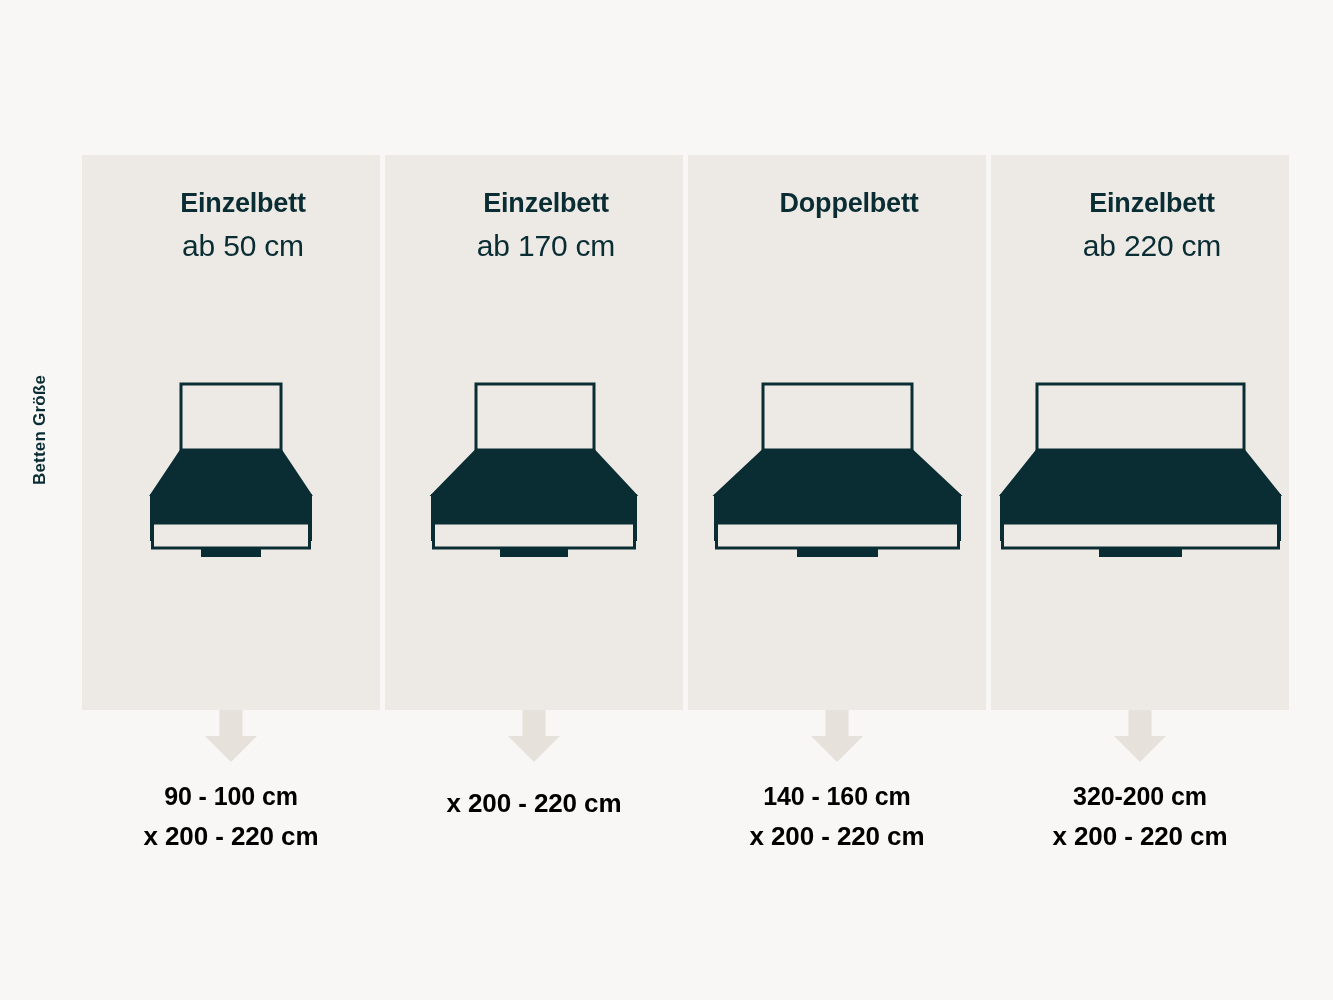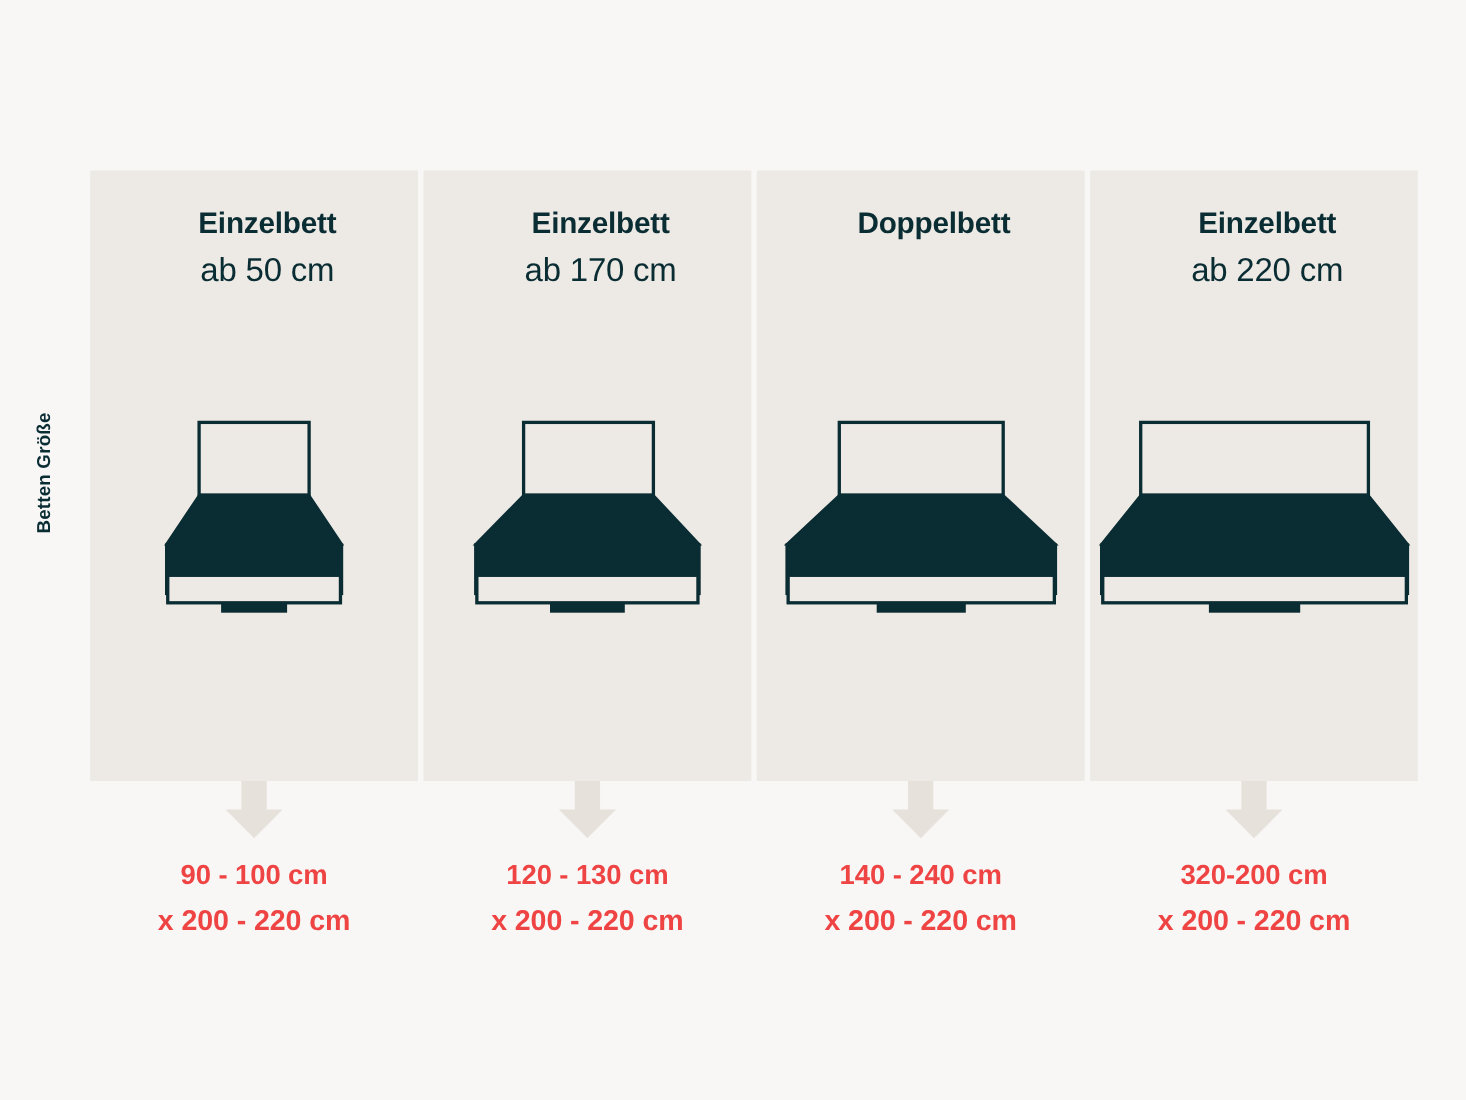--- a/index.html
+++ b/index.html
@@ -111,21 +111,21 @@
   }
   .arrow svg { display: block; }
 
   
   .caption {
     position: absolute;
     top: 625px;
     left: 0;
     width: 100%;
     text-align: center;
-    color: #ef4444;
+    color: #000000;
   }
   .caption .line1 {
     font-size: 25px;
     font-weight: bold;
     letter-spacing: -0.1px;
     line-height: 1.3;
   }
   .caption .line2 {
     font-size: 26px;
     font-weight: bold;
@@ -198,21 +198,20 @@
         </svg>
       </div>
 
       <div class="arrow">
         <svg width="52" height="52" viewBox="0 0 52 52" aria-hidden="true">
           <path d="M14.5 0 H37.5 V26 H52 L26 52 L0 26 H14.5 Z" fill="#E6E2DB"></path>
         </svg>
       </div>
 
       <div class="caption">
-        <div class="line1">120 - 130 cm</div>
         <div class="line2">x 200 - 220 cm</div>
       </div>
     </div>
 
     <div class="column">
       <div class="panel"></div>
 
       <div class="panel-head">
         <div class="title">Doppelbett</div>
       </div>
@@ -227,21 +226,21 @@
         </svg>
       </div>
 
       <div class="arrow">
         <svg width="52" height="52" viewBox="0 0 52 52" aria-hidden="true">
           <path d="M14.5 0 H37.5 V26 H52 L26 52 L0 26 H14.5 Z" fill="#E6E2DB"></path>
         </svg>
       </div>
 
       <div class="caption">
-        <div class="line1">140 - 240 cm</div>
+        <div class="line1">140 - 160 cm</div>
         <div class="line2">x 200 - 220 cm</div>
       </div>
     </div>
 
     <div class="column">
       <div class="panel"></div>
 
       <div class="panel-head">
         <div class="title">Einzelbett</div>
         <div class="sub">ab 220 cm</div>

